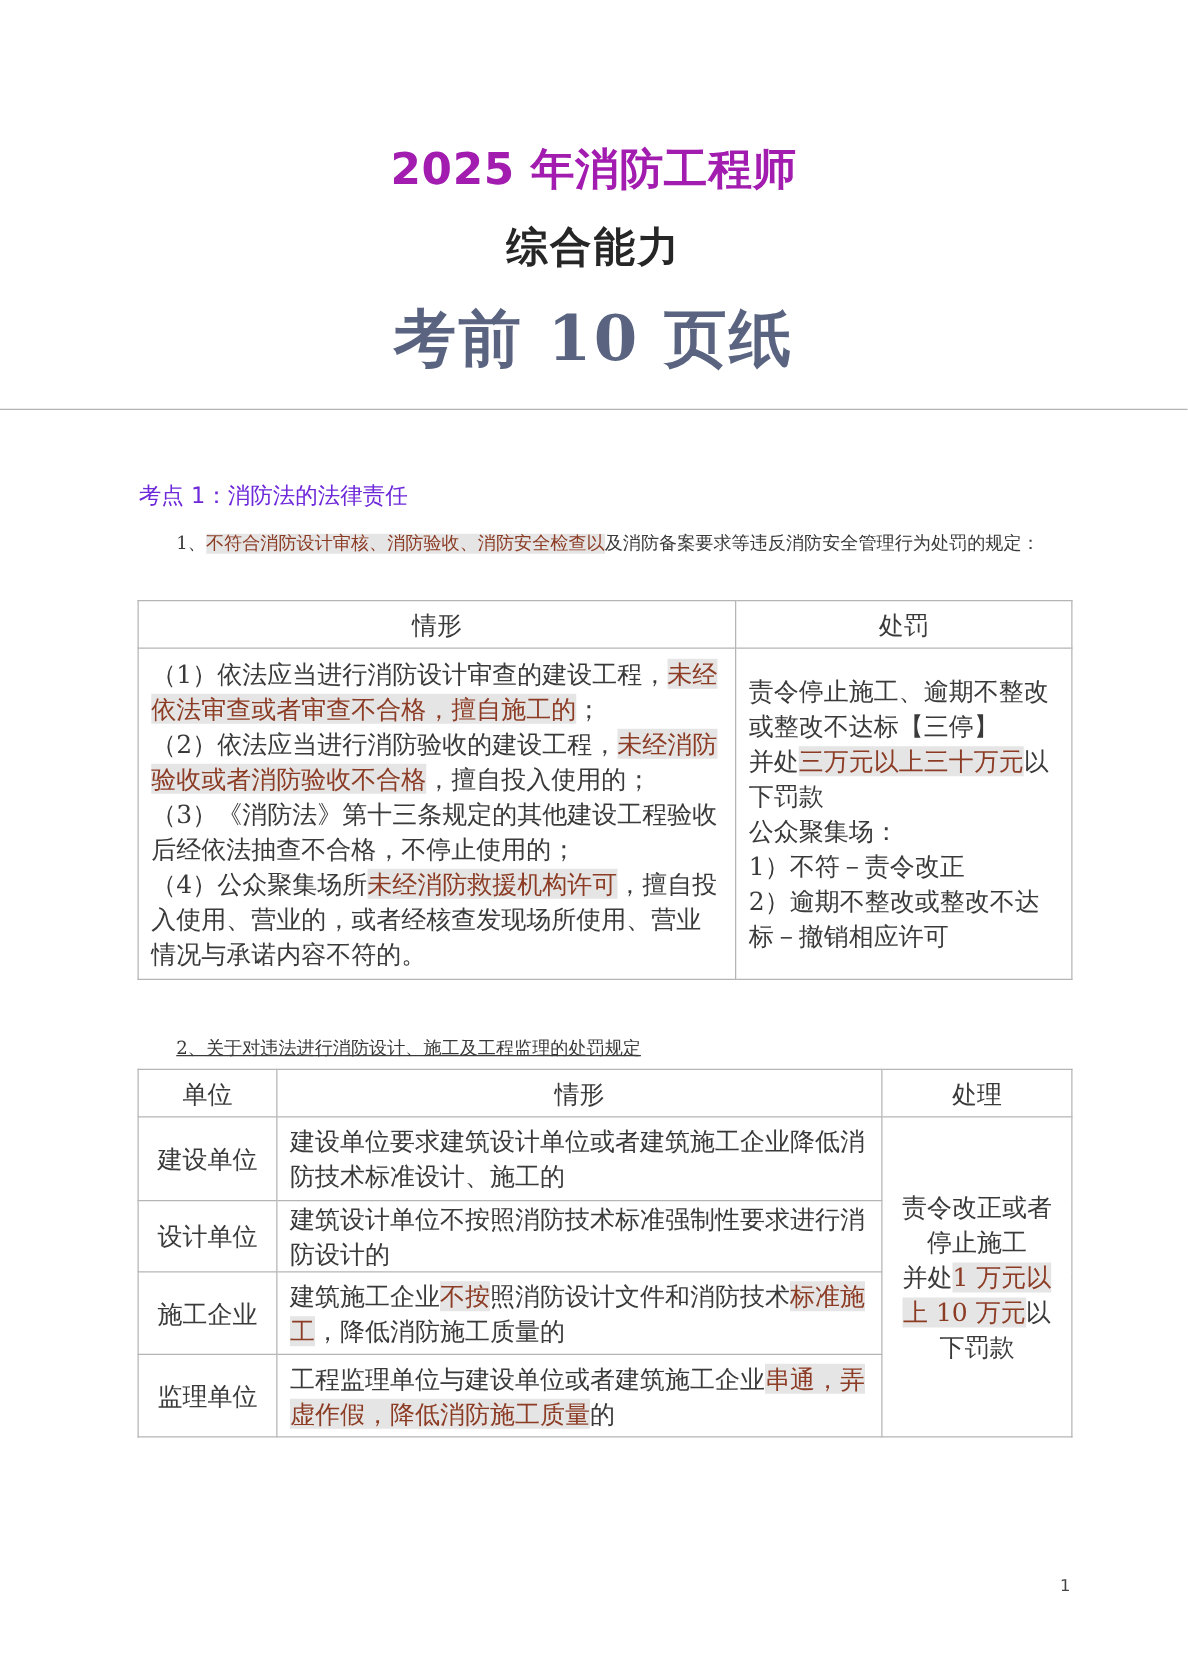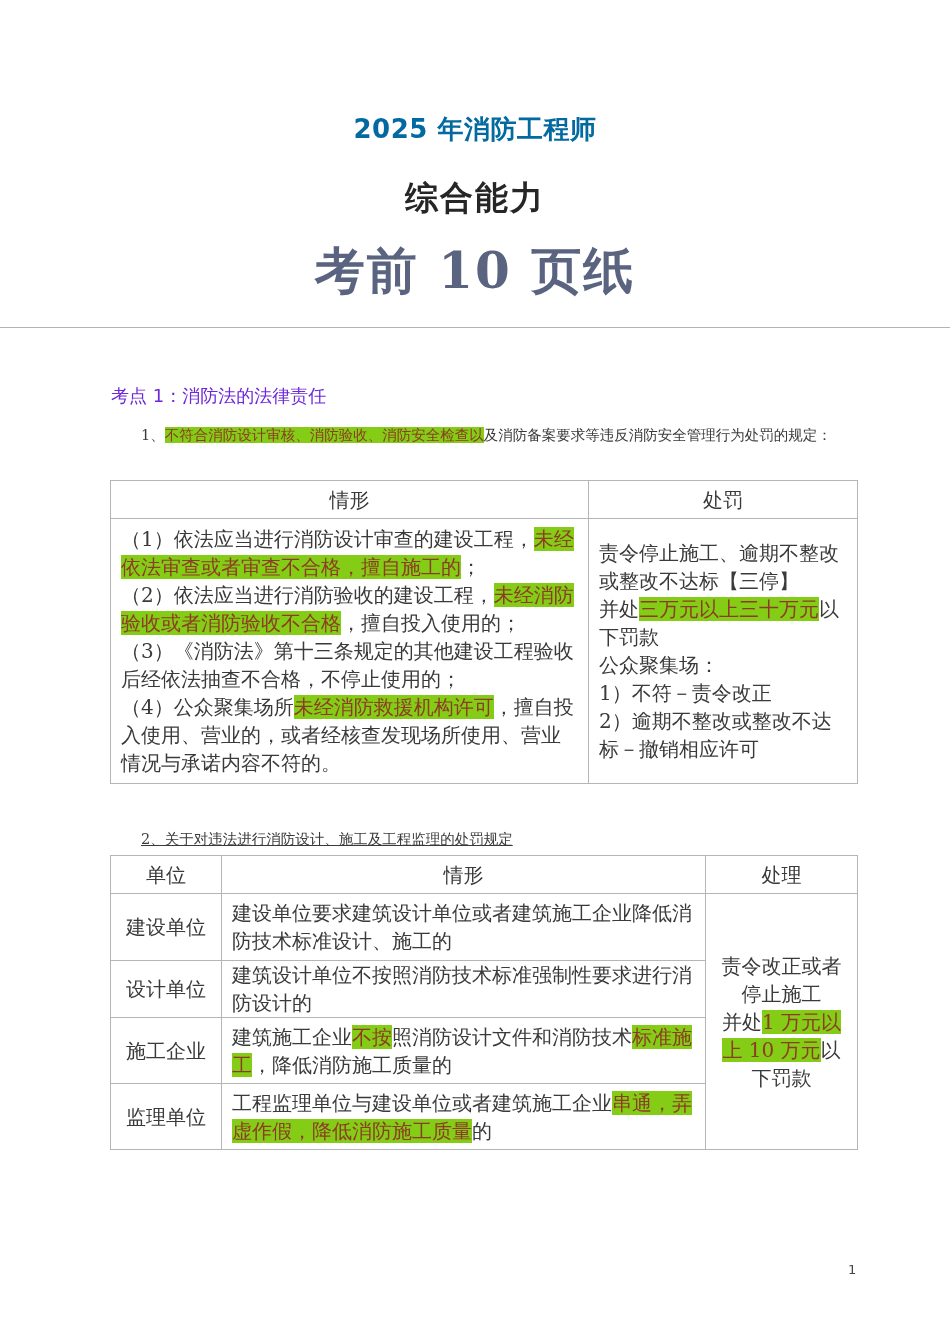--- a/index.html
+++ b/index.html
@@ -1,33 +1,33 @@
 <!DOCTYPE html>
 <html><head>
 <meta charset="utf-8">
 <style>
   html, body { margin:0; padding:0; background:#ffffff; }
   body { width:950px; height:1333px; position:relative; overflow:hidden;
          font-family:"DejaVu Serif","Liberation Serif",serif; color:#333333; }
   .title1 { position:absolute; top:112px; left:0; width:950px; text-align:center;
             font-family:"DejaVu Sans","Liberation Sans",sans-serif; font-weight:bold;
-            font-size:26px; color:#0369a1; letter-spacing:0.5px; }
+            font-size:35px; color:#a21caf; letter-spacing:0.5px; }
   .title2 { position:absolute; top:176px; left:0; width:950px; text-align:center;
             font-family:"DejaVu Sans","Liberation Sans",sans-serif; font-weight:bold;
             font-size:33px; color:#262626; letter-spacing:2px; }
   .title3 { position:absolute; top:238px; left:0; width:950px; text-align:center;
             font-family:"DejaVu Serif","Liberation Serif",serif; font-weight:bold;
             font-size:50px; color:#5a6480; letter-spacing:2px; }
   .divider { position:absolute; top:327px; left:0; width:950px; height:0;
              border-top:1.5px solid #b3b3b3; }
   .section { position:absolute; top:384px; left:111px;
              font-family:"DejaVu Sans","Liberation Sans",sans-serif; font-size:18px;
              color:#6d28d9; font-weight:normal; }
   .para { position:absolute; left:111px; width:747px; font-size:14.5px; line-height:28px; color:#3a3a3a; }
-  .hl { background:#84cc16; color:#8c3b24; }
+  .hl { background:#e5e5e5; color:#8c3b24; }
   table { position:absolute; border-collapse:collapse; font-size:20px; color:#3a3a3a; }
   td, th { border:1px solid #b5b5b5; padding:0 10px; line-height:28px; vertical-align:middle; }
   th { font-weight:normal; text-align:center; font-family:"DejaVu Sans","Liberation Sans",sans-serif; height:37px; }
   .t1 { top:480px; left:110px; width:748px; }
   .t2 { top:855px; left:110px; width:748px; }
   .c { text-align:center; }
   .pagenum { position:absolute; top:1262px; left:848px; font-family:"DejaVu Sans","Liberation Sans",sans-serif; font-size:13px; color:#444; }
 </style>
 </head>
 <body>

